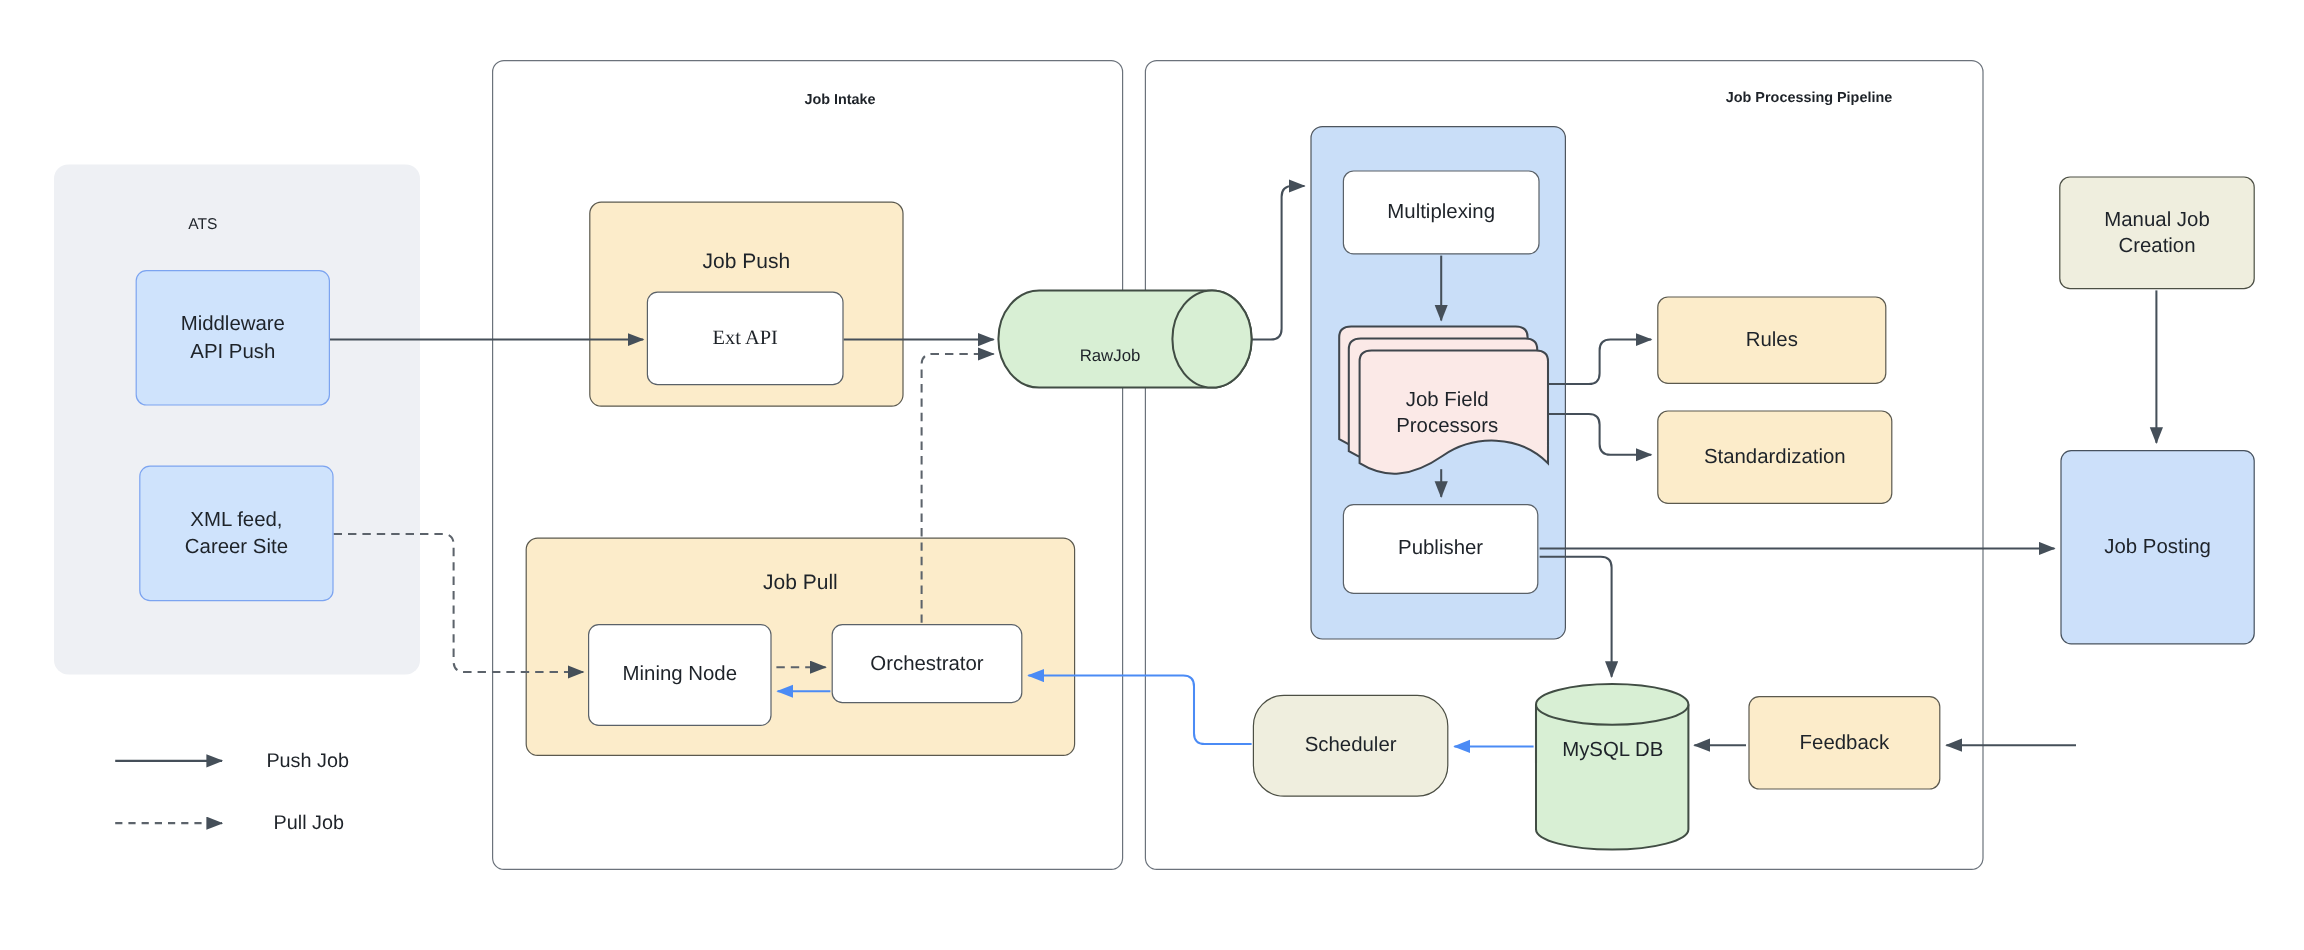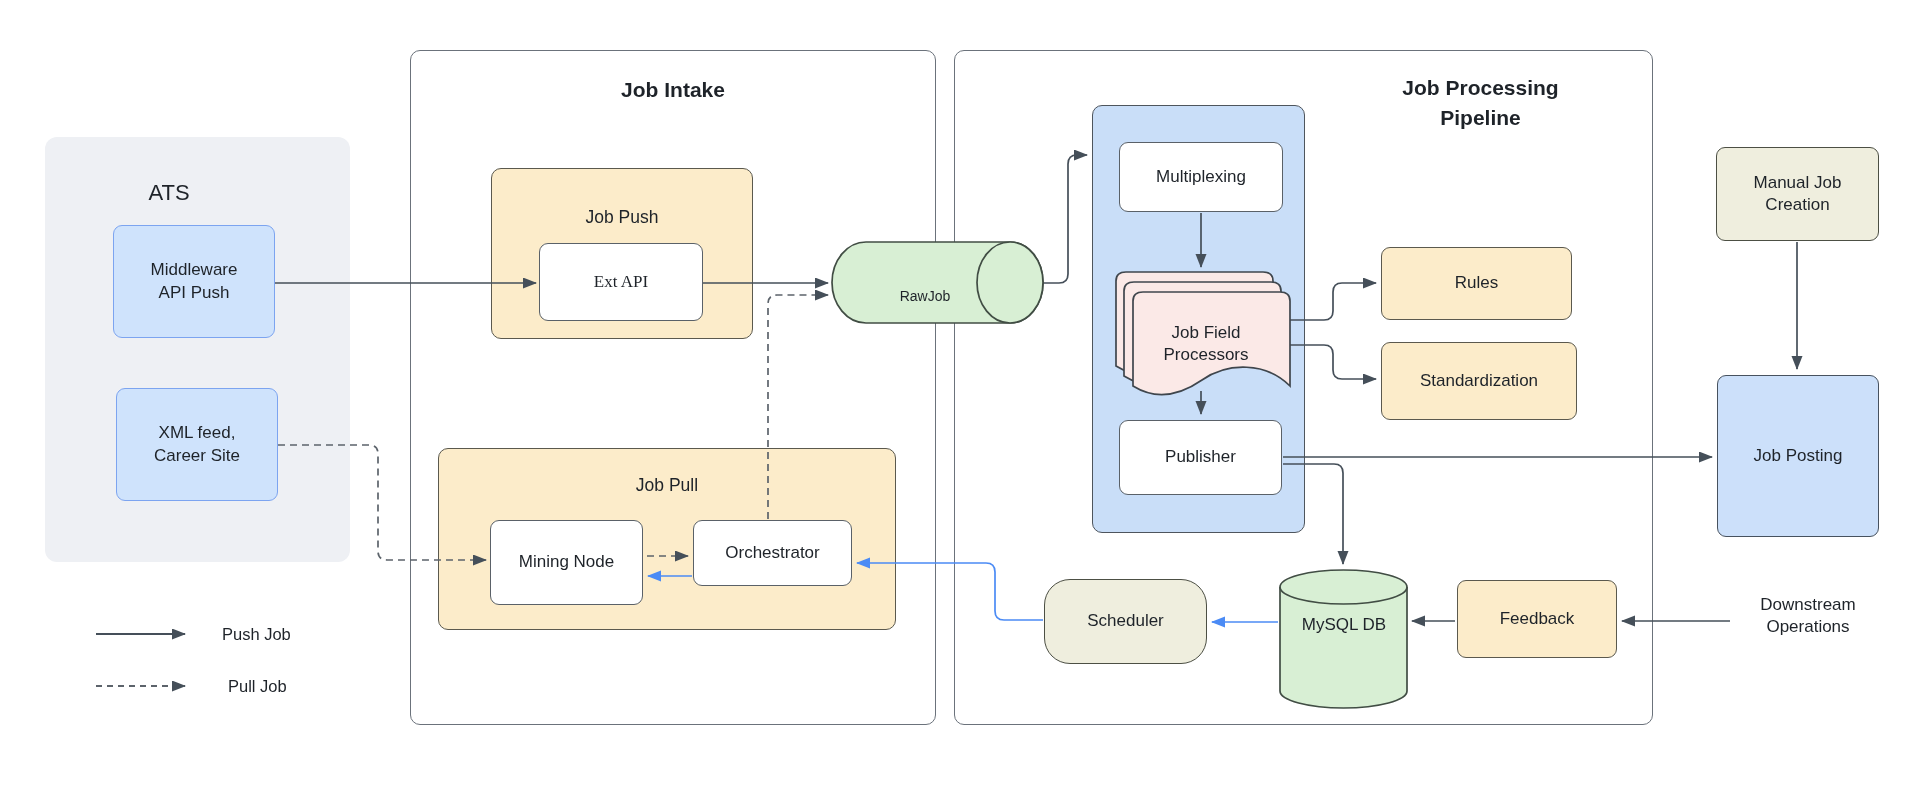--- a/index.html
+++ b/index.html
@@ -18,21 +18,21 @@
   .node{position:absolute;border-radius:9px;box-sizing:border-box;z-index:10;
         display:flex;justify-content:center;align-items:center;text-align:center;
         font-size:17px;line-height:1.32;}
   .white{background:#ffffff;border:1.7px solid #5a6168;}
   .bluen{background:#cfe3fc;border:1.7px solid #7ca4f0;}
   .bluep{background:#cce0fa;border:1.7px solid #47525f;}
   .tann{background:#fcecca;border:1.7px solid #5b594e;}
   .beige{background:#efeede;border:1.7px solid #4c4f44;}
   
   .lbl{position:absolute;z-index:12;text-align:center;font-size:17px;line-height:1.32;}
-  .title{font-weight:bold;font-size:21px;}
+  .title{font-weight:bold;font-size:12px;padding-left:27px;}
   .grouplbl{font-size:17.5px;margin-top:0;}
   svg.layer{position:absolute;left:0;top:0;z-index:5;}
   svg.shapes{position:absolute;left:0;top:0;z-index:9;}
   .legend-row{position:absolute;z-index:12;display:flex;align-items:center;font-size:16.5px;}
 </style>
 </head>
 <body>
 
 <div id="canvas">
 
@@ -138,28 +138,27 @@
     <span>Feedback</span>
   </div>
 
   <div class="node beige" style="left:1716px;top:147px;width:163px;height:94px;">
     <span style="width:112px;">Manual Job Creation</span>
   </div>
   <div class="node bluep" style="left:1717px;top:375px;width:162px;height:162px;">
     <span>Job Posting</span>
   </div>
 
-  <div class="lbl" style="left:45px;top:178px;width:248px;font-size:22px;">ATS</div>
+  <div class="lbl" style="left:45px;top:178px;width:248px;font-size:13px;">ATS</div>
   <div class="lbl title" style="left:410px;top:76px;width:526px;">Job Intake</div>
   <div class="lbl title" style="left:1393px;top:73px;width:175px;line-height:1.45;">Job Processing Pipeline</div>
 
   <div class="lbl" style="left:840px;top:287px;width:170px;font-size:14px;">RawJob</div>
   <div class="lbl" style="left:1300px;top:614px;width:88px;">MySQL DB</div>
   <div class="lbl" style="left:1141px;top:322px;width:130px;">Job Field Processors</div>
-  <div class="lbl" style="left:1738px;top:594px;width:140px;">Downstream Operations</div>
 
   <div class="legend-row" style="left:95px;top:621px;">
     <svg width="105" height="26">
       <path d="M1 13 H90" fill="none" stroke="#454f59" stroke-width="1.8" marker-end="url(#mD)"></path>
     </svg>
     <span style="margin-left:22px;">Push Job</span>
   </div>
   <div class="legend-row" style="left:95px;top:673px;">
     <svg width="105" height="26">
       <path d="M1 13 H90" fill="none" stroke="#5c636b" stroke-width="1.8" stroke-dasharray="6 5" marker-end="url(#mD)"></path>

